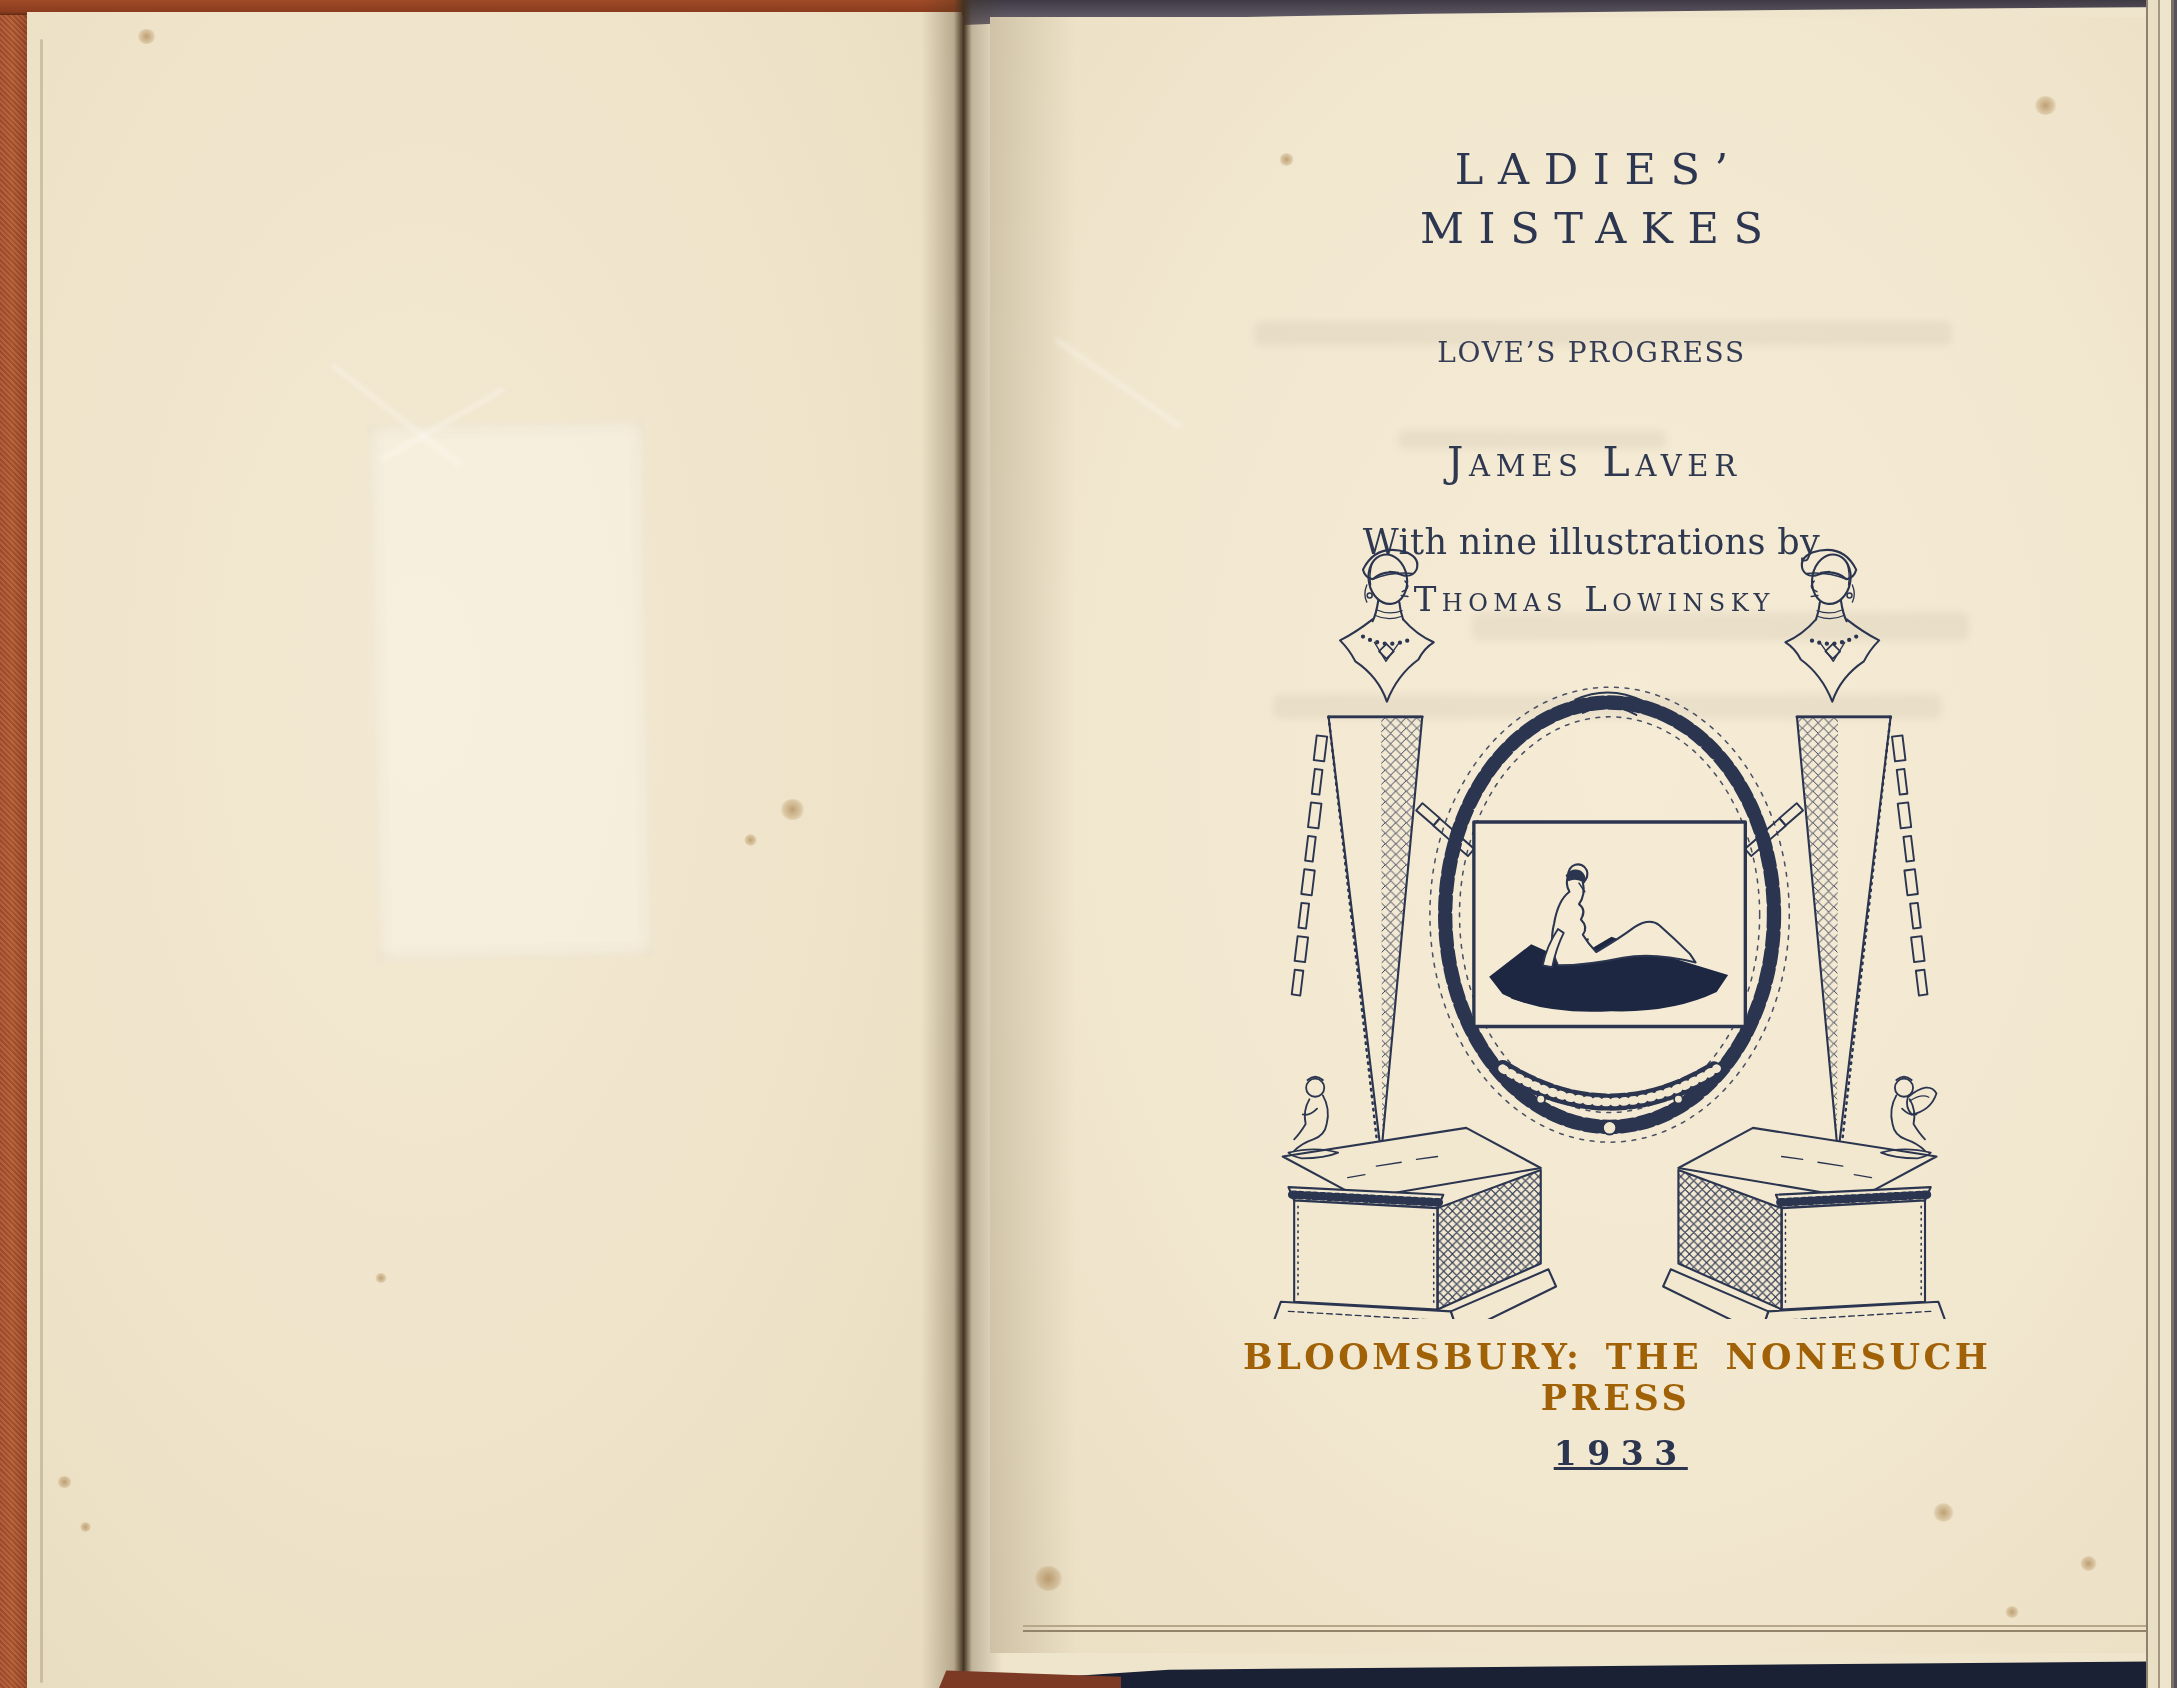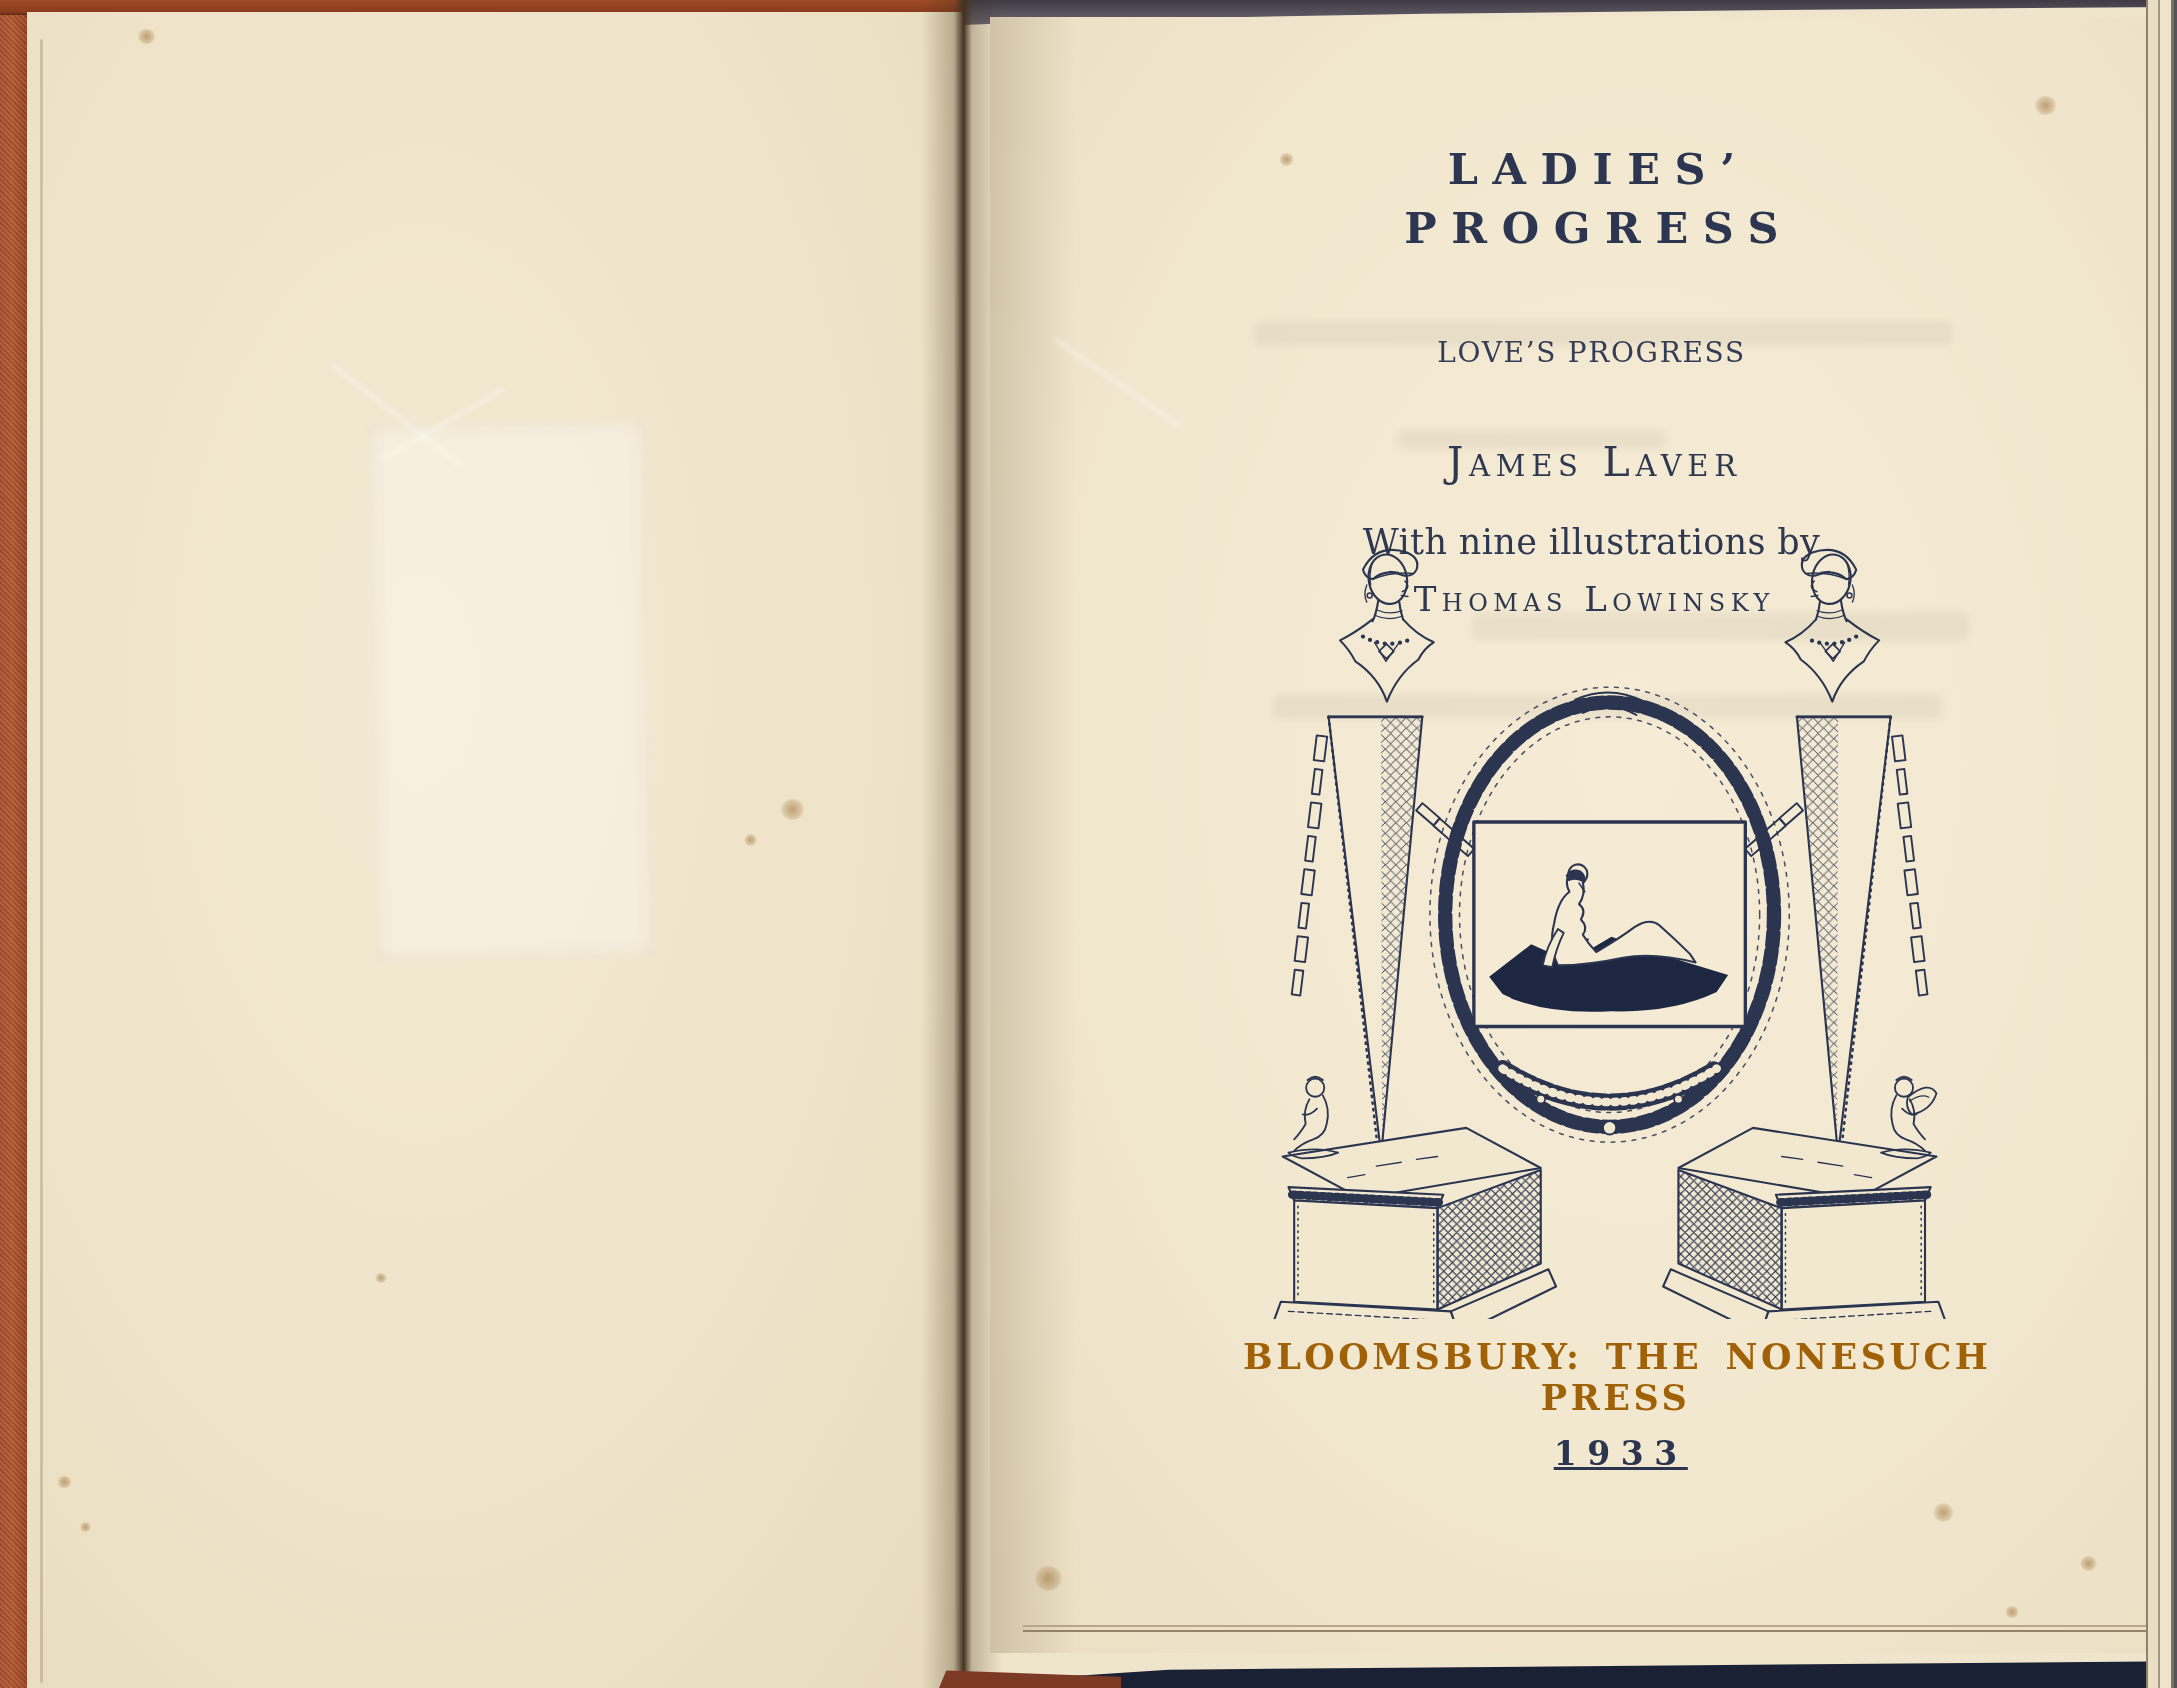--- a/index.html
+++ b/index.html
@@ -38,21 +38,21 @@
   
   .impression{position:absolute;left:346px;top:411px;width:275px;height:535px;
     background:rgba(252,248,238,.45);box-shadow:inset 0 0 17px rgba(125,112,88,.14);
     filter:blur(2.9px);transform:rotate(-1deg);}
   .crease{position:absolute;background:rgba(255,255,255,.5);filter:blur(2.4px);height:2.9px;border-radius:1.9px;}
   .ghost{position:absolute;background:rgba(84,76,58,.065);filter:blur(3.8px);border-radius:7.6px;}
   .spot{position:absolute;border-radius:50%;background:radial-gradient(circle,rgba(150,105,45,.55) 0%,rgba(160,115,55,.25) 55%,rgba(160,115,55,0) 75%);}
 
   
   .tcol{position:absolute;left:1185px;width:813px;text-align:center;color:#2e3850;}
-  .title-line{font-size:43px;font-weight:700;letter-spacing:.34em;line-height:59px;color:#2c3650;text-indent:.34em;}
+  .title-line{font-size:43px;font-weight:400;letter-spacing:.34em;line-height:59px;color:#2c3650;text-indent:.34em;}
   .works{font-size:28px;letter-spacing:.06em;color:#343d55;display:flex;justify-content:center;gap:40px;}
   .works-single{font-size:28px;letter-spacing:.06em;color:#343d55;}
   .by{font-size:22px;letter-spacing:.2em;text-indent:.2em;}
   .smallcaps{font-variant:small-caps;letter-spacing:.14em;text-indent:.14em;}
   .author{font-size:41px;}
   .note{font-size:35px;letter-spacing:.01em;}
   .illustrator{font-size:34px;letter-spacing:.16em;text-indent:.16em;}
   .imprint{font-size:35px;font-weight:700;letter-spacing:.1em;word-spacing:.22em;color:#a16207;text-indent:.1em;}
   .year{font-size:33px;font-weight:700;letter-spacing:.32em;text-indent:.32em;color:#2b3550;}
 
@@ -93,21 +93,21 @@
   <div class="spot" style="left:1034px;top:1566px;width:29px;height:25px;"></div>
   <div class="spot" style="left:1933px;top:1503px;width:21px;height:19px;"></div>
   <div class="spot" style="left:2080px;top:1556px;width:17px;height:15.3px;"></div>
   <div class="spot" style="left:2005px;top:1606px;width:14.3px;height:12.4px;"></div>
   <div class="spot" style="left:57px;top:1476px;width:15.3px;height:12.4px;"></div>
   <div class="spot" style="left:80px;top:1522px;width:10.5px;height:9.6px;"></div>
   <div class="spot" style="left:375px;top:1273px;width:11.5px;height:9.6px;"></div>
 
   <div class="tcol" style="top:140px;">
     <div class="title-line">LADIES’</div>
-    <div class="title-line">PROGRESS</div>
+    <div class="title-line">MISTAKES</div>
   </div>
 
   <div class="tcol works-single" style="top:336px;">LOVE’S PROGRESS</div>
 
   <div class="tcol smallcaps author" style="top:438px;">James Laver</div>
 
   <div class="tcol note" style="top:522px;">With nine illustrations by</div>
   <div class="tcol smallcaps illustrator" style="top:579px;">Thomas Lowinsky</div>
 
   <svg class="device" viewBox="0 0 860 860" fill="none" stroke="#2b3550" stroke-width="2.2" stroke-linecap="round" stroke-linejoin="round">

